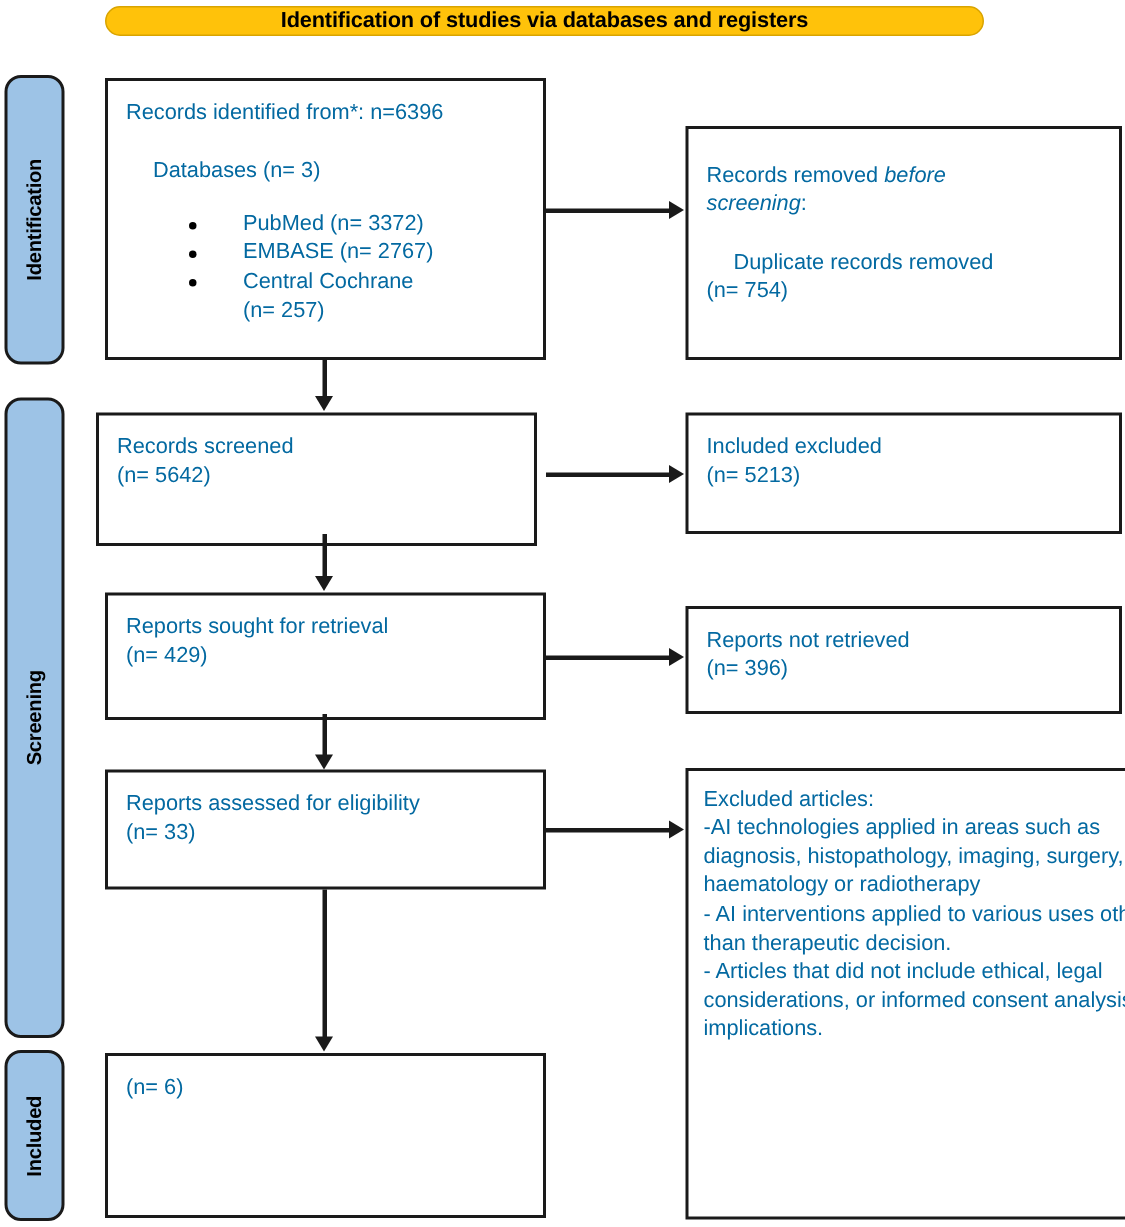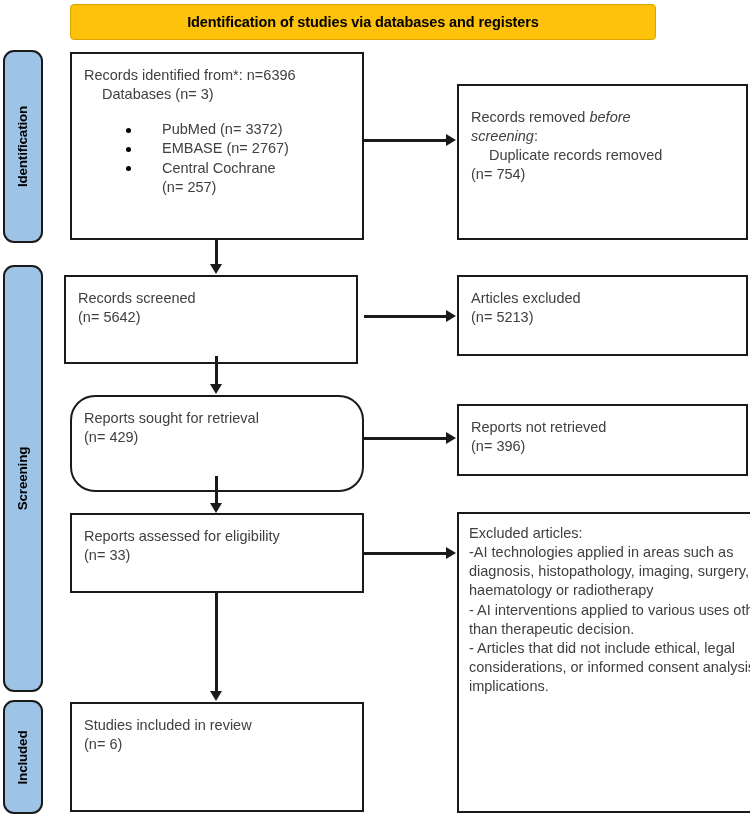--- a/index.html
+++ b/index.html
@@ -18,24 +18,24 @@
     overflow: hidden;
     background: #ffffff;
   }
 
   
   .banner {
     position: absolute;
     left: 70px;
     top: 4px;
     width: 586px;
-    height: 36px;
+    height: 20px;
     background: #FFC20A;
     border: 1px solid #d9a400;
-    border-radius: 4px;
+    border-radius: 14px;
     display: flex;
     align-items: center;
     justify-content: center;
     box-sizing: border-box;
   }
   .banner-text {
     font-size: 14.5px;
     font-weight: bold;
     color: #000000;
     letter-spacing: -0.1px;
@@ -66,24 +66,24 @@
 
   
   .node {
     position: absolute;
     background: #ffffff;
     border: 2.5px solid #1a1a1a;
     box-sizing: border-box;
     padding: 12px 10px 8px 12px;
     font-size: 14.5px;
     line-height: 1.32;
-    color: #404040;
+    color: #0369a1;
   }
   .node .line { white-space: pre-wrap; }
-  .node .indent1 { padding-left: 18px; }
+  .node .indent1 { padding-left: 18px; margin-top: 20px; }
   .ital { font-style: italic; text-align: center; }
 
   .bullets {
     margin: 16px;
     padding: 0;
     list-style: none;
   }
   .bullets li {
     position: relative;
     padding-left: 62px;
@@ -173,25 +173,25 @@
     <div class="line indent1">Duplicate records removed</div>
     <div class="line">(n= 754)</div>
   </div>
 
   <div class="node" style="left:64px; top:275px; width:294px; height:89px;">
     <div class="line">Records screened</div>
     <div class="line">(n= 5642)</div>
   </div>
 
   <div class="node" style="left:457px; top:275px; width:291px; height:81px;">
-    <div class="line">Articles excluded</div>
+    <div class="line">Included excluded</div>
     <div class="line">(n= 5213)</div>
   </div>
 
-  <div class="node" style="left:70px; top:395px; width:294px; height:97px;border-radius:25px;">
+  <div class="node" style="left:70px; top:395px; width:294px; height:85px;">
     <div class="line">Reports sought for retrieval</div>
     <div class="line">(n= 429)</div>
   </div>
 
   <div class="node" style="left:457px; top:404px; width:291px; height:72px;">
     <div class="line">Reports not retrieved</div>
     <div class="line">(n= 396)</div>
   </div>
 
   <div class="node" style="left:70px; top:513px; width:294px; height:80px;">
@@ -200,21 +200,20 @@
   </div>
 
   <div class="node" style="left:457px; top:512px; width:341px; height:301px; padding:10px 8px 8px 10px;">
     <div class="line">Excluded articles:</div>
     <div class="line">-AI technologies applied in areas such as diagnosis, histopathology, imaging, surgery, haematology or radiotherapy</div>
     <div class="line">- AI interventions applied to various uses other than therapeutic decision.</div>
     <div class="line">- Articles that did not include ethical, legal considerations, or informed consent analysis or implications.</div>
   </div>
 
   <div class="node" style="left:70px; top:702px; width:294px; height:110px;">
-    <div class="line">Studies included in review</div>
     <div class="line">(n= 6)</div>
   </div>
 
   <div class="vline" style="left:215px; top:240px; height:25px;"></div>
   <div class="arrow-down" style="left:209.5px; top:264px;"></div>
 
   <div class="hline" style="left:364px; top:139px; width:83px;"></div>
   <div class="arrow-right" style="left:446px; top:134px;"></div>
 
   <div class="hline" style="left:364px; top:315px; width:83px;"></div>

